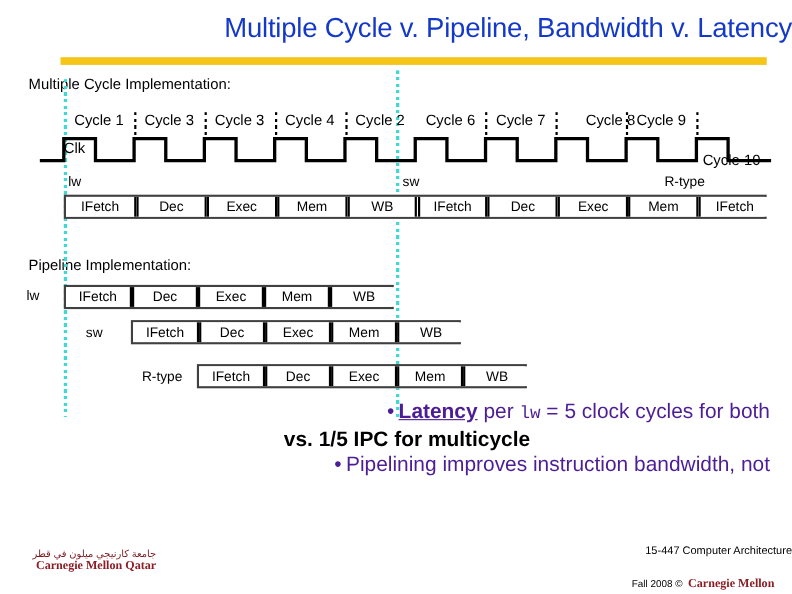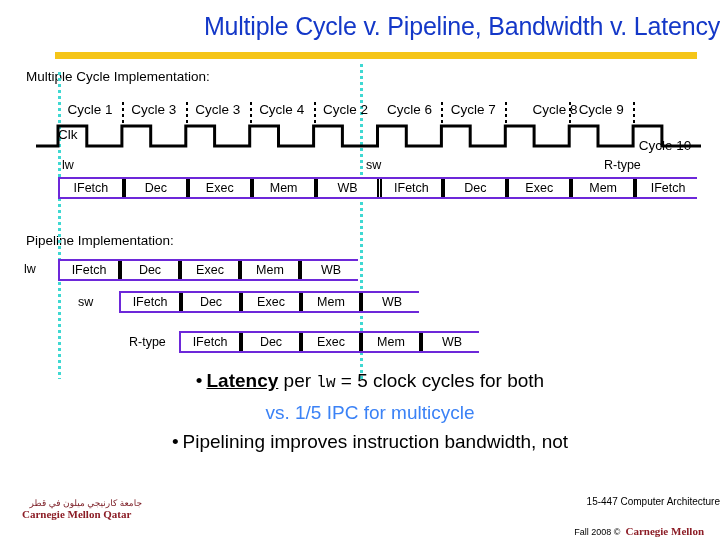--- a/index.html
+++ b/index.html
@@ -60,21 +60,21 @@
   #clk-label{position:absolute;left:22px;top:127px;font-size:13.5px;color:#000;margin-left:36px;}
   #clk-wave{position:absolute;left:36px;top:122px;}
 
   
   .ilabel{position:absolute;font-size:12.5px;color:#000;white-space:nowrap;}
   #lbl-lw-mc{left:62px;top:158px;}
   #lbl-sw-mc{left:366px;top:158px;}
   #lbl-rt-mc{left:604px;top:158px;}
 
   
-  .strip{position:absolute;height:22px;border:2px solid #6d28d9;box-sizing:border-box;background:#fff;}
+  .strip{position:absolute;height:22px;border:2px solid #404040;box-sizing:border-box;background:#fff;}
   .stage{
     position:absolute;top:0;height:18px;line-height:18px;
     border-left:2px solid #000;border-right:2px solid #000;
     box-sizing:border-box;background:#fff;
     font-size:12.5px;color:#000;text-align:center;white-space:nowrap;
   }
   .stage.first{border-left:none;}
   .stage.last{border-right:none;}
 
   
@@ -85,29 +85,29 @@
   #strip-p3{left:179px;top:331px;width:300px;}
 
   .prow-label{position:absolute;font-size:12.5px;color:#000;white-space:nowrap;}
   #lbl-p1{left:24px;top:262px;}
   #lbl-p2{left:78px;top:295px;}
   #lbl-p3{left:129px;top:335px;}
 
   
   #bullets{position:absolute;left:40px;top:364px;width:660px;text-align:center;}
   .bullet{
-    font-size:19px;color:#000000;line-height:34px;white-space:nowrap;
+    font-size:19px;color:#4c1d95;line-height:22px;white-space:nowrap;text-align:right;
   }
   .bullet .bul{margin-right:4px;}
   .bullet u{text-decoration:underline;font-weight:bold;}
   .mono{font-family:"Liberation Mono", monospace;font-size:16px;}
-  .cont{font-size:19px;color:#3b82f6;line-height:25px;white-space:nowrap;}
-
-  
-  #logo{position:absolute;left:22px;top:498px;width:120px;}
+  .cont{font-size:19px;color:#000000;line-height:25px;white-space:nowrap;font-weight:bold;}
+
+  
+  #logo{position:absolute;left:22px;top:498px;width:120px;text-align:right;}
   #logo-ar{font-size:9px;color:#7A1B23;direction:rtl;white-space:nowrap;letter-spacing:0.5px;}
   #logo-en{font-size:11px;color:#8C1D26;font-family:"Liberation Serif",serif;font-weight:bold;white-space:nowrap;}
   #foot-center{position:absolute;left:0;top:496px;width:720px;text-align:right;font-size:10px;color:#000;}
   #foot-right{position:absolute;right:16px;top:525px;font-size:9px;color:#000;white-space:nowrap;}
   #foot-cm{font-family:"Liberation Serif",serif;font-weight:bold;font-size:11px;color:#8C1D26;margin-left:5px;}
 </style>
 </head>
 <body>
 
 <div class="slide">

